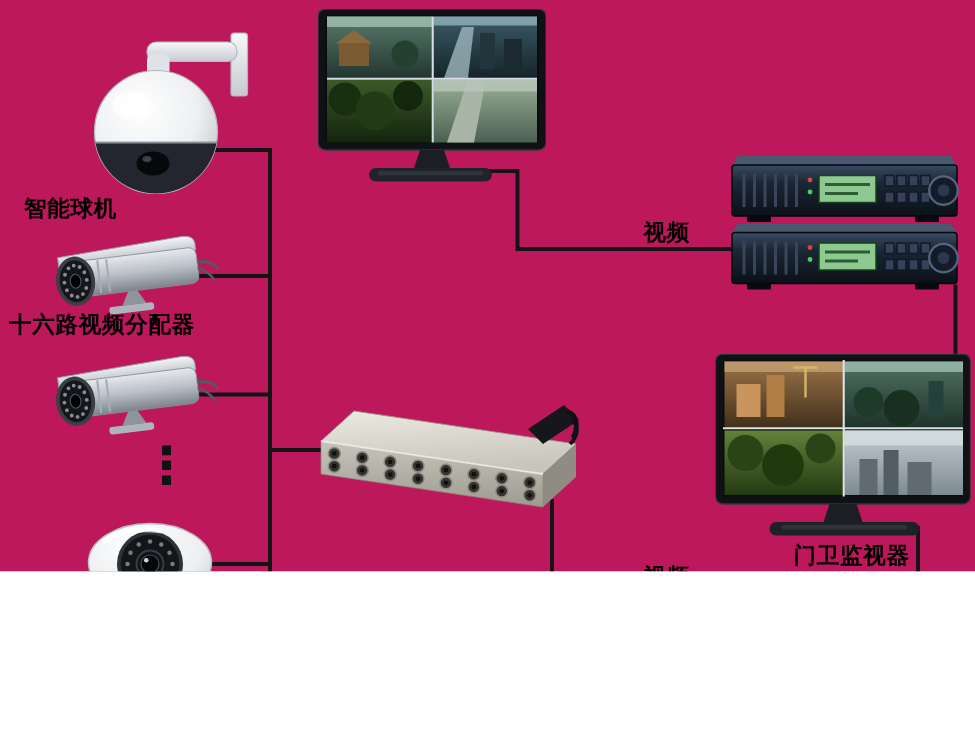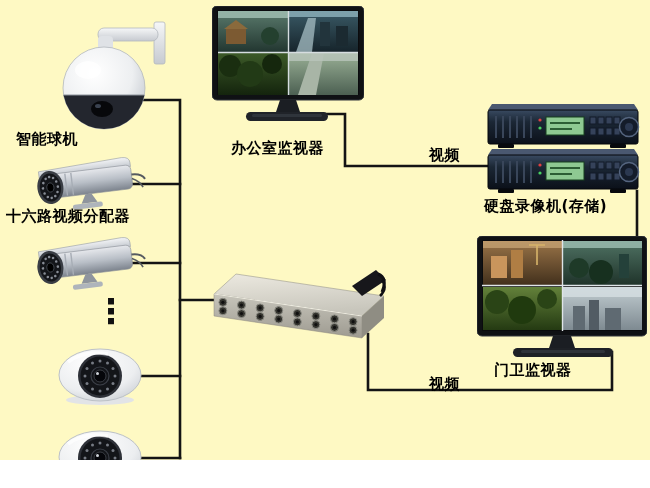--- a/index.html
+++ b/index.html
@@ -1,18 +1,18 @@
 <!DOCTYPE html>
 <html><head>
 <meta charset="utf-8">
 <style>
   * { margin:0; padding:0; box-sizing:border-box; }
   html,body { background:#ffffff; }
   .canvas {
-    position:relative; width:650px; height:460px; background:#fef9c3;
+    position:relative; width:650px; height:381px; background:#be185d;
     overflow:hidden; font-family:"DejaVu Sans","Liberation Sans",sans-serif;
   }
   .wires { position:absolute; left:0; top:0; z-index:1; }
   .node { position:absolute; z-index:2; }
   .node svg { display:block; width:100%; height:100%; }
   .lbl {
     position:absolute; z-index:3; font-size:15px; font-weight:700;
     color:#000; white-space:nowrap; letter-spacing:0.5px; line-height:1.2;
   }
   .ellipsis {
@@ -275,21 +275,20 @@
       <rect x="77" y="47" width="69" height="42" fill="url(#g-om4)"></rect>
       <polygon points="86,89 100,47 112,47 104,89" fill="#a8b5a6"></polygon>
       <rect x="77" y="47" width="69" height="8" fill="#b9c6bb" opacity="0.8"></rect>
       <line x1="76.5" y1="5" x2="76.5" y2="89" stroke="#d6dde0" stroke-width="1.4"></line>
       <line x1="6" y1="46.5" x2="146" y2="46.5" stroke="#d6dde0" stroke-width="1.4"></line>
       <path d="M68,94 h16 l4,12 h-24 z" fill="#1b1e23"></path>
       <rect x="34" y="106" width="82" height="9" rx="4.5" fill="#202329"></rect>
       <rect x="40" y="108" width="70" height="3" rx="1.5" fill="#3a3f47" opacity="0.6"></rect>
     </svg>
   </div>
-  <div class="lbl" style="left:231px; top:139px;">办公室监视器</div>
 
   <div class="lbl" style="left:429px; top:146px;">视频</div>
 
   <div class="node" style="left:486px; top:104px; width:154px; height:46px;">
     <svg viewBox="0 0 154 46">
       <polygon points="6,0 148,0 152,6 2,6" fill="#4a5870"></polygon>
       <rect x="2" y="6" width="150" height="34" rx="2" fill="url(#g-dvr)" stroke="#05070b"></rect>
       <g stroke="#39465a" stroke-width="2">
         <line x1="10" y1="12" x2="10" y2="34"></line>
           <line x1="17" y1="12" x2="17" y2="34"></line>
@@ -346,21 +345,20 @@
           <rect x="112" y="24" width="6" height="7"></rect>
         <rect x="120" y="24" width="6" height="7"></rect>
           <rect x="128" y="24" width="6" height="7"></rect>
       </g>
       <circle cx="143" cy="23" r="9.5" fill="#141c2a" stroke="#55657f" stroke-width="1.5"></circle>
       <circle cx="143" cy="23" r="4" fill="#2b3850"></circle>
       <rect x="12" y="40" width="16" height="4" rx="1" fill="#07090d"></rect>
       <rect x="124" y="40" width="16" height="4" rx="1" fill="#07090d"></rect>
     </svg>
   </div>
-  <div class="lbl" style="left:484px; top:197px;">硬盘录像机(存储)</div>
 
   <div class="node" style="left:204px; top:256px; width:182px; height:90px;">
     <svg viewBox="0 0 182 90">
       <polygon points="10,38 32,18 180,40 158,60" fill="url(#g-dstop)" stroke="#9b998f" stroke-width="0.6"></polygon>
       <polygon points="10,38 158,60 158,82 10,60" fill="url(#g-dsfront)" stroke="#8c897f" stroke-width="0.5"></polygon>
       <polygon points="158,60 180,40 180,62 158,82" fill="#8f8d83"></polygon>
       <line x1="10" y1="38" x2="158" y2="60" stroke="#eceadf" stroke-width="1.2"></line>
       <g>
         <g fill="#35352f" stroke="#8e8e86" stroke-width="1">
           <circle cx="18.9" cy="46.3" r="4"></circle>
@@ -430,15 +428,15 @@
       <rect x="96" y="70" width="12" height="24" fill="#5f6a72"></rect>
       <rect x="112" y="64" width="10" height="30" fill="#525c64"></rect>
       <rect x="128" y="72" width="16" height="22" fill="#5f6a72"></rect>
       <line x1="85.5" y1="4" x2="85.5" y2="95" stroke="#dfe5e8" stroke-width="1.4"></line>
       <line x1="5" y1="49.5" x2="165" y2="49.5" stroke="#dfe5e8" stroke-width="1.4"></line>
       <path d="M76,100 h18 l4,12 h-26 z" fill="#1b1e23"></path>
       <rect x="36" y="112" width="100" height="9" rx="4.5" fill="#1e2126"></rect>
       <rect x="44" y="114" width="84" height="3" rx="1.5" fill="#3a3f47" opacity="0.6"></rect>
     </svg>
   </div>
-  <div class="lbl" style="left:494px; top:361px;">门卫监视器</div>
+  <div class="lbl" style="left:529px; top:361px;">门卫监视器</div>
 
 </div>
 
 </body></html>

